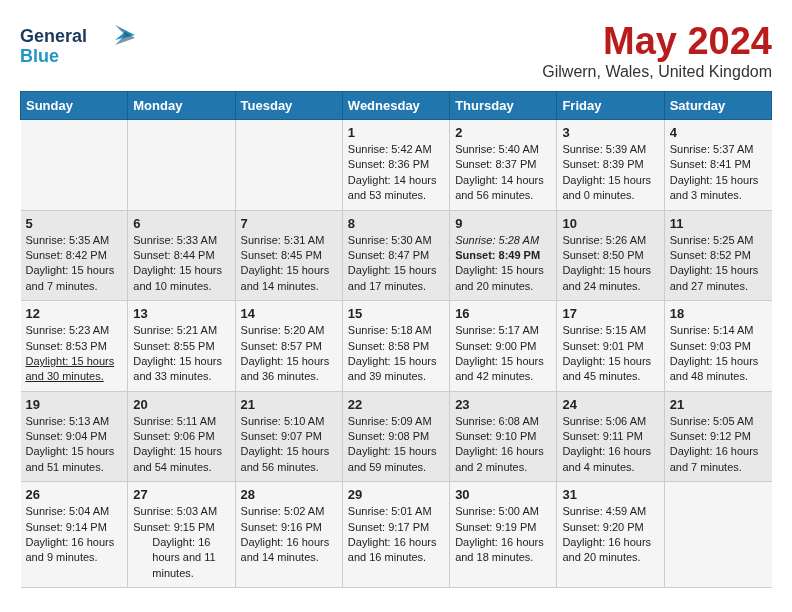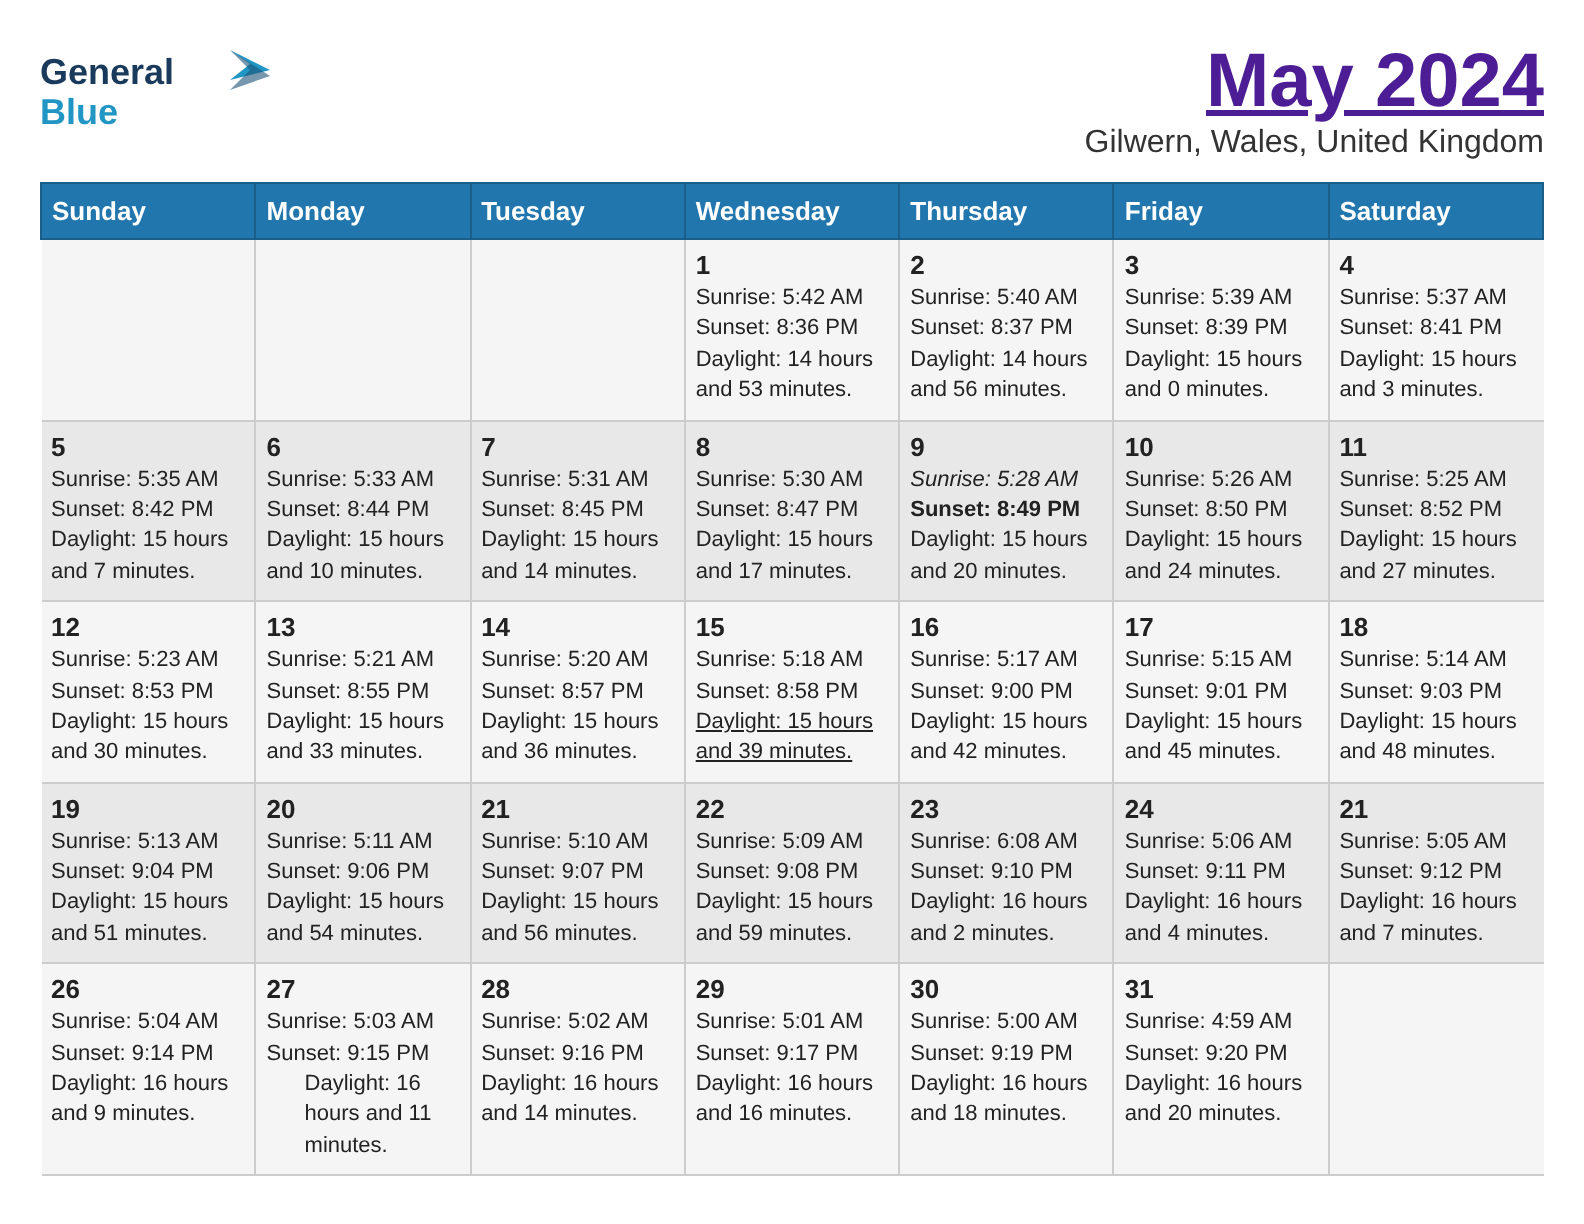--- a/index.html
+++ b/index.html
@@ -21,22 +21,21 @@
     .logo {
       display: flex;
       align-items: center;
     }
     .title-block {
       text-align: right;
     }
     .month-title {
       font-size: 38px;
       font-weight: bold;
-      color: #4c1d95;
-      text-decoration: underline;
+      color: #b91c1c;
     }
     .location-title {
       font-size: 16px;
       color: #333;
       font-weight: normal;
     }
     table {
       width: 100%;
       border-collapse: collapse;
       table-layout: fixed;
@@ -187,39 +186,39 @@
             <span style="display: block; line-height: 1.4;">Sunrise: 5:25 AM</span>
             <span style="display: block; line-height: 1.4;">Sunset: 8:52 PM</span>
             <span style="display: block; line-height: 1.4;">Daylight: 15 hours and 27 minutes.</span>
           </td>
         </tr>
         <tr>
           <td>
             <span class="day-num">12</span>
             <span style="display: block; line-height: 1.4;">Sunrise: 5:23 AM</span>
             <span style="display: block; line-height: 1.4;">Sunset: 8:53 PM</span>
-            <span style="display: block; line-height: 1.4;">Daylight: 15 hours and 30 minutes.</span>
+            <span style="display: block; line-height: 1.4; text-decoration: underline;">Daylight: 15 hours and 30 minutes.</span>
           </td>
           <td>
             <span class="day-num">13</span>
             <span style="display: block; line-height: 1.4;">Sunrise: 5:21 AM</span>
             <span style="display: block; line-height: 1.4;">Sunset: 8:55 PM</span>
             <span style="display: block; line-height: 1.4;">Daylight: 15 hours and 33 minutes.</span>
           </td>
           <td>
             <span class="day-num">14</span>
             <span style="display: block; line-height: 1.4;">Sunrise: 5:20 AM</span>
             <span style="display: block; line-height: 1.4;">Sunset: 8:57 PM</span>
             <span style="display: block; line-height: 1.4;">Daylight: 15 hours and 36 minutes.</span>
           </td>
           <td>
             <span class="day-num">15</span>
             <span style="display: block; line-height: 1.4;">Sunrise: 5:18 AM</span>
             <span style="display: block; line-height: 1.4;">Sunset: 8:58 PM</span>
-            <span style="display: block; line-height: 1.4; text-decoration: underline;">Daylight: 15 hours and 39 minutes.</span>
+            <span style="display: block; line-height: 1.4;">Daylight: 15 hours and 39 minutes.</span>
           </td>
           <td>
             <span class="day-num">16</span>
             <span style="display: block; line-height: 1.4;">Sunrise: 5:17 AM</span>
             <span style="display: block; line-height: 1.4;">Sunset: 9:00 PM</span>
             <span style="display: block; line-height: 1.4;">Daylight: 15 hours and 42 minutes.</span>
           </td>
           <td>
             <span class="day-num">17</span>
             <span style="display: block; line-height: 1.4;">Sunrise: 5:15 AM</span>

